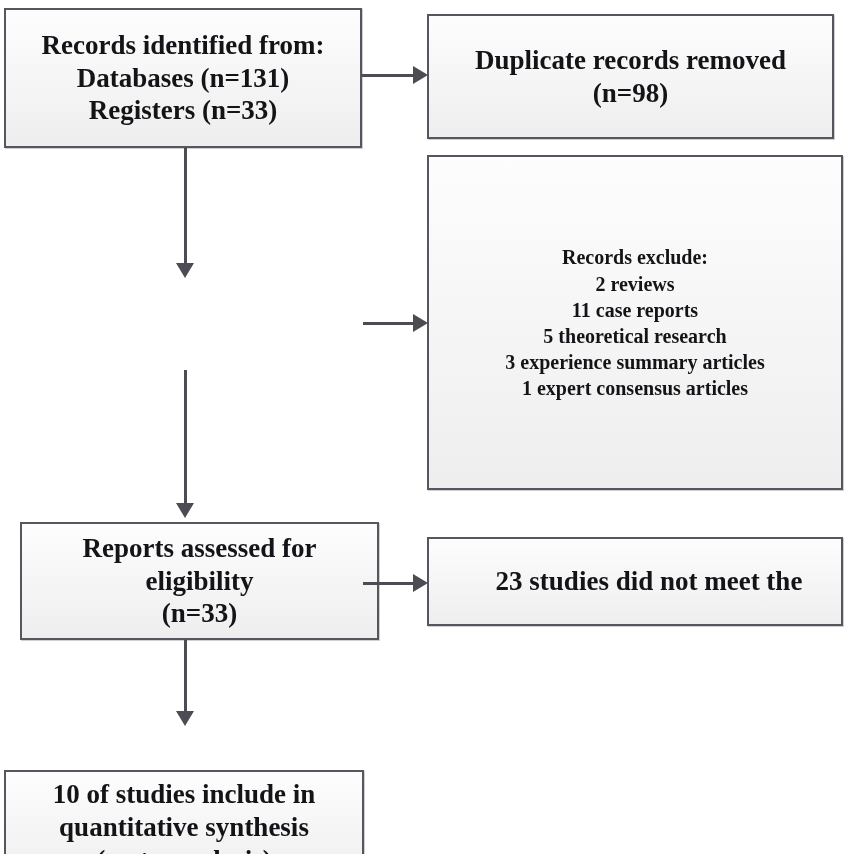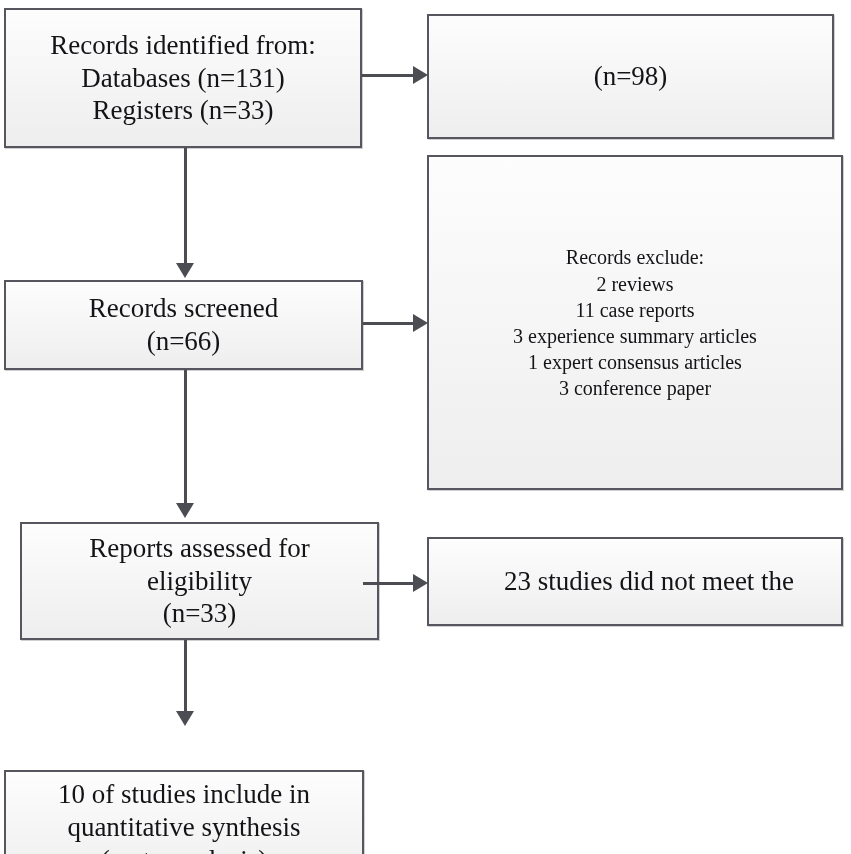--- a/index.html
+++ b/index.html
@@ -30,20 +30,21 @@
     display: flex;
     flex-direction: column;
     align-items: center;
     justify-content: center;
     text-align: center;
     line-height: 1.22;
     font-size: 27px;
     color: #141418;
     padding: 2px 6px;
     box-shadow: 1px 1px 0 rgba(150,150,155,0.45);
+    font-weight: bold;
   }
   .node .ln { display: block; white-space: nowrap; }
 
   
   #node-identified   { left: 4px;   top: 8px;   width: 358px; height: 140px; }
   #node-duplicates   { left: 427px; top: 14px;  width: 407px; height: 125px; }
   #node-screened     { left: 4px;   top: 280px; width: 359px; height: 90px;  }
   #node-excluded     { left: 427px; top: 155px; width: 416px; height: 335px; }
   #node-eligibility  { left: 20px;   top: 522px; width: 359px; height: 118px; }
   #node-notmeet      { left: 427px; top: 537px; width: 416px; height: 89px; padding-left: 34px;  }
@@ -96,35 +97,32 @@
 
 <div id="diagram">
 
   <div class="node" id="node-identified">
     <span class="ln">Records identified from:</span>
     <span class="ln">Databases (n=131)</span>
     <span class="ln">Registers (n=33)</span>
   </div>
 
   <div class="node" id="node-duplicates">
+    <span class="ln">Duplicate records removed</span>
     <span class="ln">(n=98)</span>
   </div>
 
-  <div class="node" id="node-screened">
-    <span class="ln">Records screened</span>
-    <span class="ln">(n=66)</span>
-  </div>
 
   <div class="node" id="node-excluded">
     <span class="ln">Records exclude:</span>
     <span class="ln">2 reviews</span>
     <span class="ln">11 case reports</span>
+    <span class="ln">5 theoretical research</span>
     <span class="ln">3 experience summary articles</span>
     <span class="ln">1 expert consensus articles</span>
-    <span class="ln">3 conference paper</span>
   </div>
 
   <div class="node" id="node-eligibility">
     <span class="ln">Reports assessed for</span>
     <span class="ln">eligibility</span>
     <span class="ln">(n=33)</span>
   </div>
 
   <div class="node" id="node-notmeet">
     <span class="ln">23 studies did not meet the</span>

